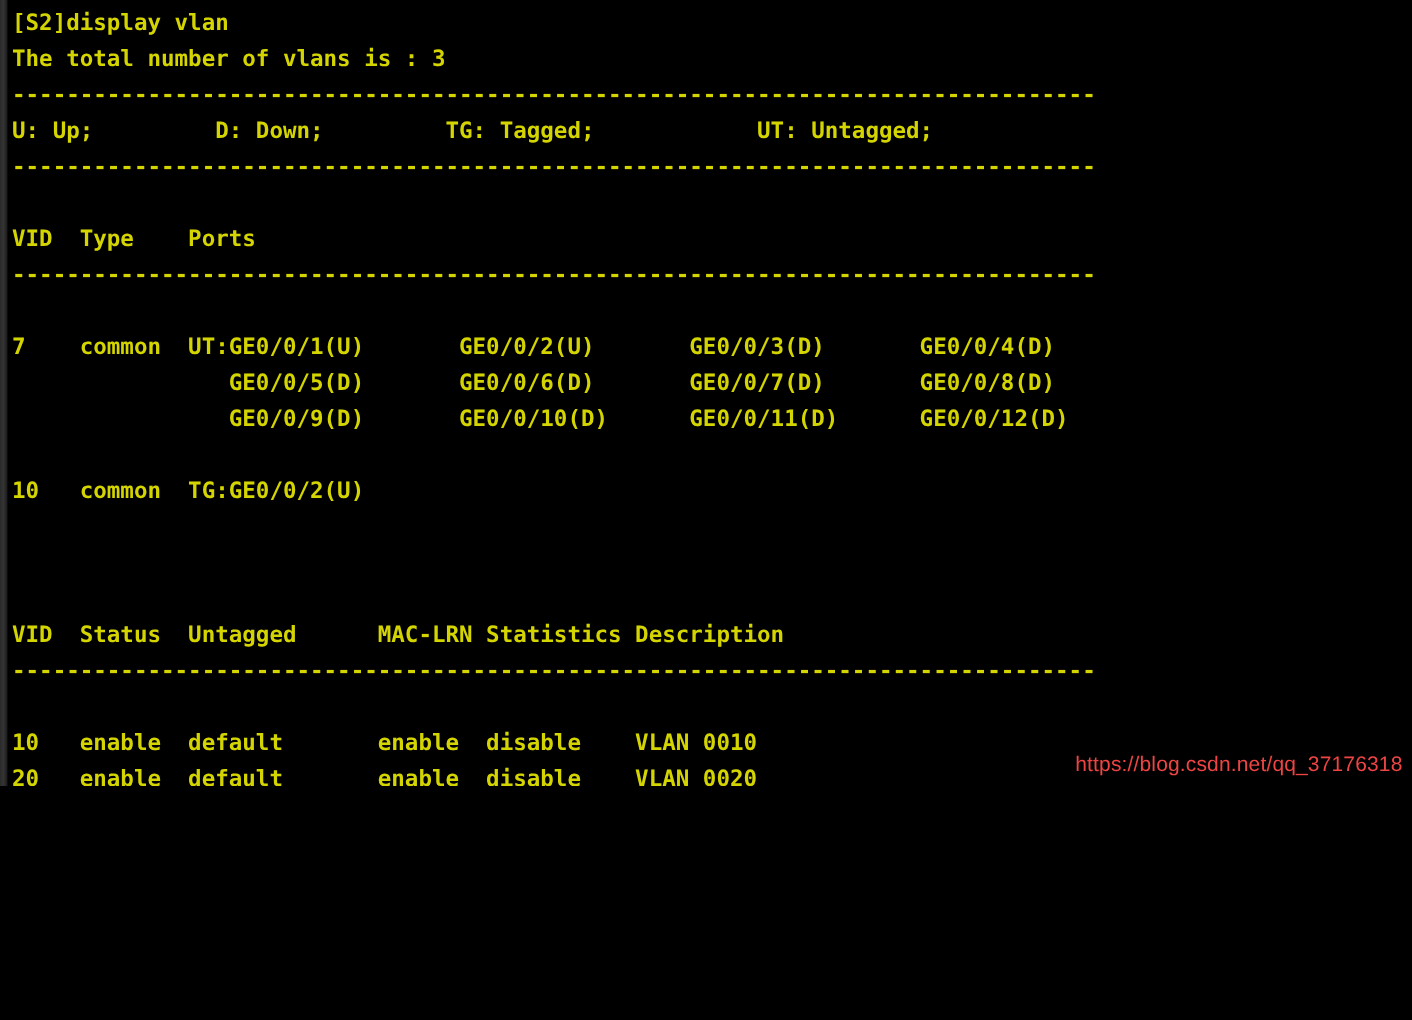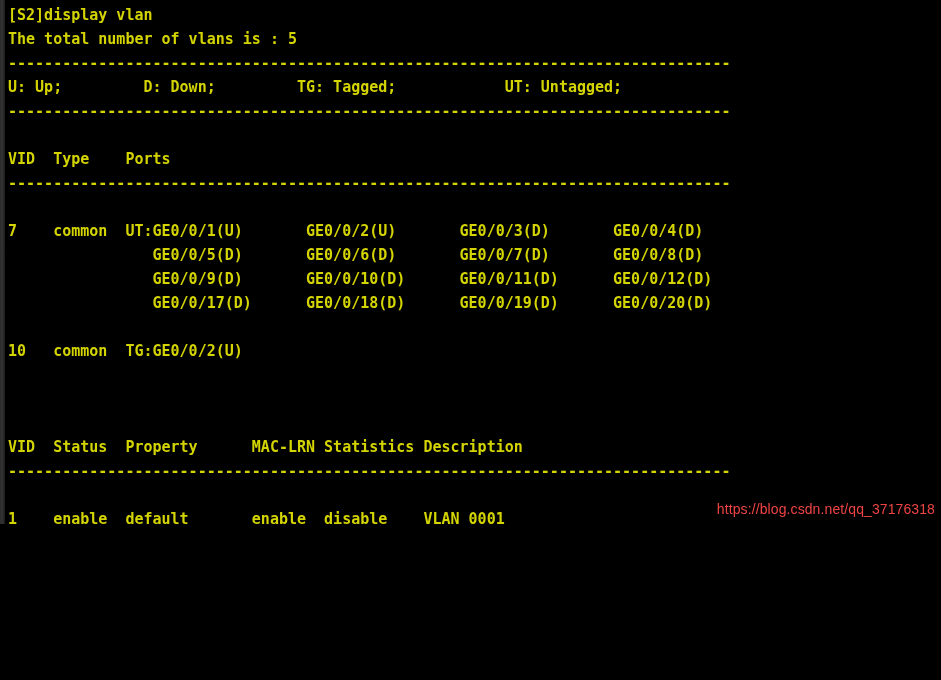--- a/index.html
+++ b/index.html
@@ -70,55 +70,53 @@
 </head>
 <body>
 
 <div id="terminal">
 
   <div id="left-gutter"></div>
 
   <div id="console-lines">
 
     <div class="line">[S2]display vlan</div>
-    <div class="line">The total number of vlans is : 5</div>
+    <div class="line">The total number of vlans is : 3</div>
     <div class="line sep">--------------------------------------------------------------------------------</div>
 
     <div class="line">U: Up;         D: Down;         TG: Tagged;            UT: Untagged;</div>
 
     <div class="line sep">--------------------------------------------------------------------------------</div>
 
     <div class="line blank">&nbsp;</div>
 
     <div class="line">VID  Type    Ports</div>
     <div class="line sep">--------------------------------------------------------------------------------</div>
 
     <div class="line blank">&nbsp;</div>
 
     <div class="line">7    common  UT:GE0/0/1(U)       GE0/0/2(U)       GE0/0/3(D)       GE0/0/4(D)</div>
     <div class="line">                GE0/0/5(D)       GE0/0/6(D)       GE0/0/7(D)       GE0/0/8(D)</div>
     <div class="line">                GE0/0/9(D)       GE0/0/10(D)      GE0/0/11(D)      GE0/0/12(D)</div>
-    <div class="line">                GE0/0/17(D)      GE0/0/18(D)      GE0/0/19(D)      GE0/0/20(D)</div>
 
     <div class="line blank">&nbsp;</div>
 
     <div class="line">10   common  TG:GE0/0/2(U)</div>
 
     <div class="line blank">&nbsp;</div>
 
 
     <div class="line blank">&nbsp;</div>
     <div class="line blank">&nbsp;</div>
 
-    <div class="line">VID  Status  Property      MAC-LRN Statistics Description</div>
+    <div class="line">VID  Status  Untagged      MAC-LRN Statistics Description</div>
     <div class="line sep">--------------------------------------------------------------------------------</div>
 
     <div class="line blank">&nbsp;</div>
 
-    <div class="line">1    enable  default       enable  disable    VLAN 0001</div>
     <div class="line">10   enable  default       enable  disable    VLAN 0010</div>
     <div class="line">20   enable  default       enable  disable    VLAN 0020</div>
 
   </div>
 
   <div id="watermark">https://blog.csdn.net/qq_37176318</div>
 
 </div>
 
 </body></html>

